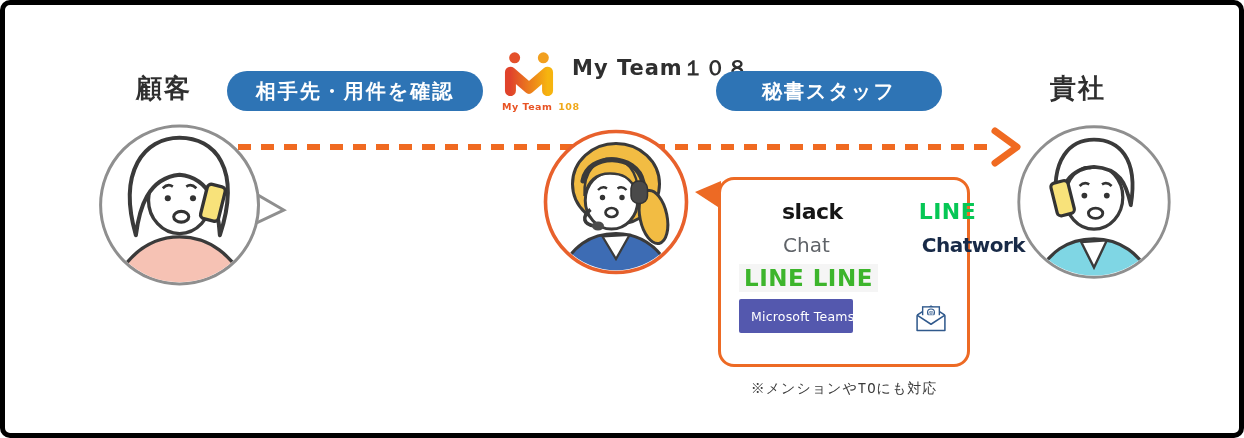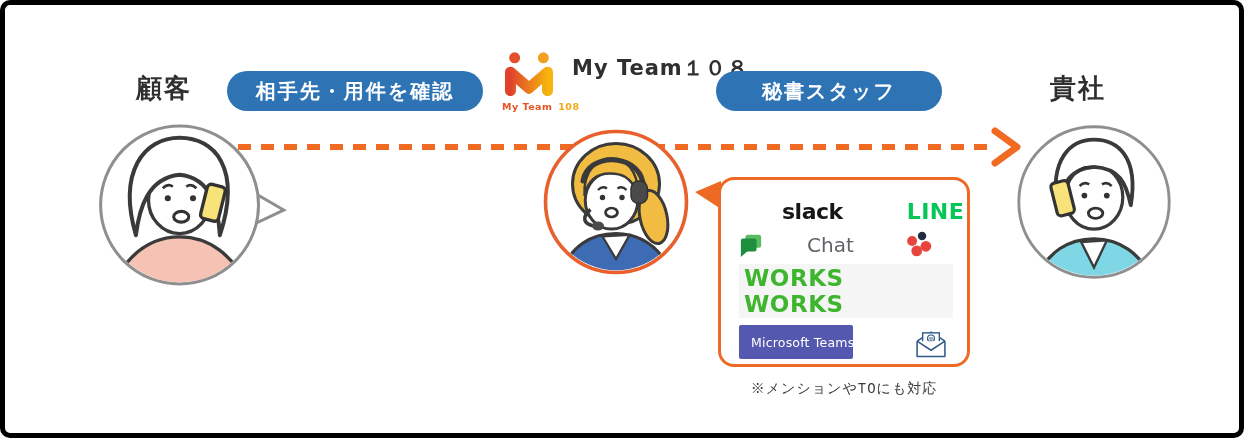--- a/index.html
+++ b/index.html
@@ -26,21 +26,21 @@
   .arrow-head{left:986px;top:122px;z-index:1;}
   .avatar{z-index:2;}
   .tools-box{
     left:713px;top:172px;width:252px;height:190px;box-sizing:border-box;
     background:#fff;border:3px solid #ED6A24;border-radius:16px;z-index:3;
     padding:18px 14px 12px 18px;display:flex;flex-direction:column;gap:7px;
   }
   .box-pointer{left:690px;top:174px;z-index:3;}
   .tool-row{display:flex;align-items:flex-end;gap:36px;}
   .slack-text{font-size:22px;font-weight:800;color:#161616;margin-left:7px;letter-spacing:-0.5px;}
-  .line-text{font-size:22px;font-weight:800;color:#06C755;margin-left:28px;letter-spacing:0.5px;}
+  .line-text{font-size:22px;font-weight:800;color:#06C755;margin-left:40px;letter-spacing:0.5px;}
   .chat-text{font-size:20px;font-weight:500;color:#5F6368;margin-left:8px;}
   .chatwork-text{font-size:20px;font-weight:800;color:#182A47;margin-left:4px;letter-spacing:-0.5px;}
   .lineworks-text{font-size:23px;font-weight:800;color:#3DB52C;background:#f5f5f5;padding:1px 5px;letter-spacing:0.5px;}
   .teams-banner{
     width:114px;height:34px;background:#5458AE;border-radius:2px;
     display:flex;align-items:center;gap:6px;padding:0 6px;box-sizing:border-box;
   }
   .teams-text{color:#fff;font-size:12.5px;letter-spacing:0.2px;white-space:nowrap;}
   .email-wrap{margin-left:26px;display:flex;align-items:center;}
   .note{left:713px;top:375px;width:252px;text-align:center;font-size:14px;color:#3a3a3a;letter-spacing:1px;z-index:4;font-family:Liberation Mono, monospace;}
@@ -180,24 +180,25 @@
         <rect x="2" y="6" width="17" height="14" rx="2.5" fill="#1C8E3E"></rect>
         <polygon points="2,18 2,26 10,19" fill="#1C8E3E"></polygon>
       </svg>
       <span class="chat-text">Chat</span>
       <svg width="26" height="26" viewBox="0 0 34 34" style="margin-left:16px;">
         <circle cx="21" cy="6.5" r="5.5" fill="#222B44"></circle>
         <circle cx="8" cy="13" r="6.5" fill="#E8463C"></circle>
         <circle cx="14" cy="26" r="7" fill="#E8463C"></circle>
         <circle cx="26" cy="20" r="7" fill="#E8463C"></circle>
       </svg>
-    </div>
-
-    <div class="tool-row">
-      <span class="lineworks-text">WORKS WORKS</span>
+      <span class="chatwork-text">Chatwork</span>
+    </div>
+
+    <div class="tool-row">
+      <span class="lineworks-text">LINE LINE</span>
     </div>
 
     <div class="tool-row">
       <div class="teams-banner">
         <svg width="28" height="26" viewBox="0 0 30 26">
           <rect x="1" y="4" width="16" height="18" rx="1.5" fill="#fff"></rect>
           <text x="9" y="18" text-anchor="middle" font-size="13" font-weight="bold" fill="#5458AE">T</text>
           <circle cx="22.5" cy="8" r="3.4" fill="none" stroke="#fff" stroke-width="1.6"></circle>
           <path d="M17.5,22 C17.5,15 27.5,15 27.5,22" fill="none" stroke="#fff" stroke-width="1.6"></path>
         </svg>

